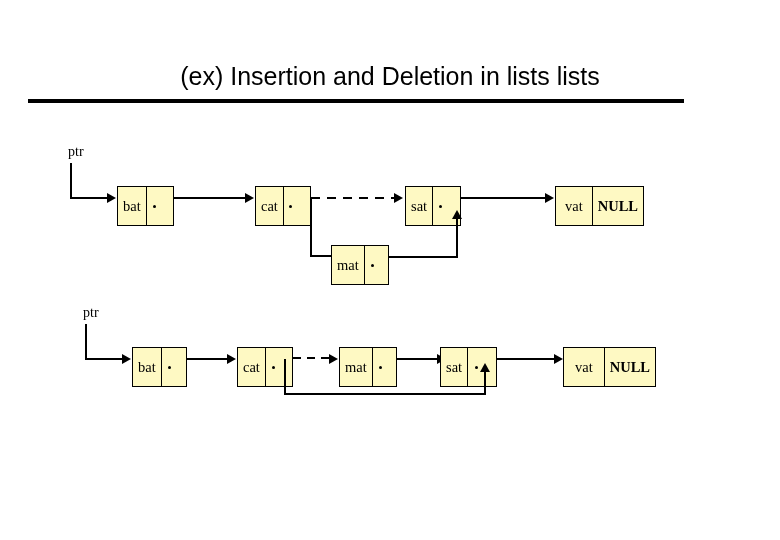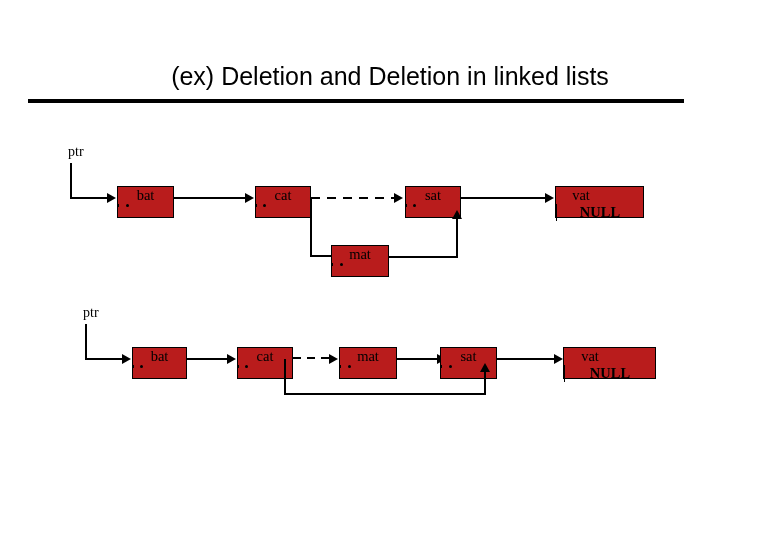--- a/index.html
+++ b/index.html
@@ -41,25 +41,24 @@
     font-size:14px;
     color:#000000;
     white-space:nowrap;
   }
 
   
   .node{
     position:absolute;
     box-sizing:border-box;
     border:1.5px solid #000000;
-    background:#b91c1c;
-    height:32px;
+    background:#fef9c3;
+    height:40px;
     display:flex;
     align-items:stretch;
-    flex-direction:column;
   }
   .node .data{
     display:flex;
     align-items:center;
     justify-content:center;
     font-family:"Liberation Serif", serif;
     font-size:14.5px;
     color:#000000;
     padding:0 5px;
     white-space:nowrap;
@@ -107,21 +106,21 @@
   }
 
   
   .dashsvg{position:absolute;}
 </style>
 </head>
 <body>
 
 <div class="canvas">
 
-  <div class="title">(ex) Deletion and Deletion in linked lists</div>
+  <div class="title">(ex) Insertion and Deletion in lists lists</div>
   <div class="title-rule"></div>
 
   <div class="abs ptr-label" style="left:68px;top:144px;">ptr</div>
   <div class="vline" style="left:70px;top:163px;height:36px;"></div>
   <div class="hline" style="left:70px;top:197px;width:39px;"></div>
   <div class="arrow-right" style="left:107px;top:193px;"></div>
 
   <div class="node" style="left:117px;top:186px;width:57px;">
     <div class="data">bat</div>
     <div class="link dot" style="width:17px;"></div>

